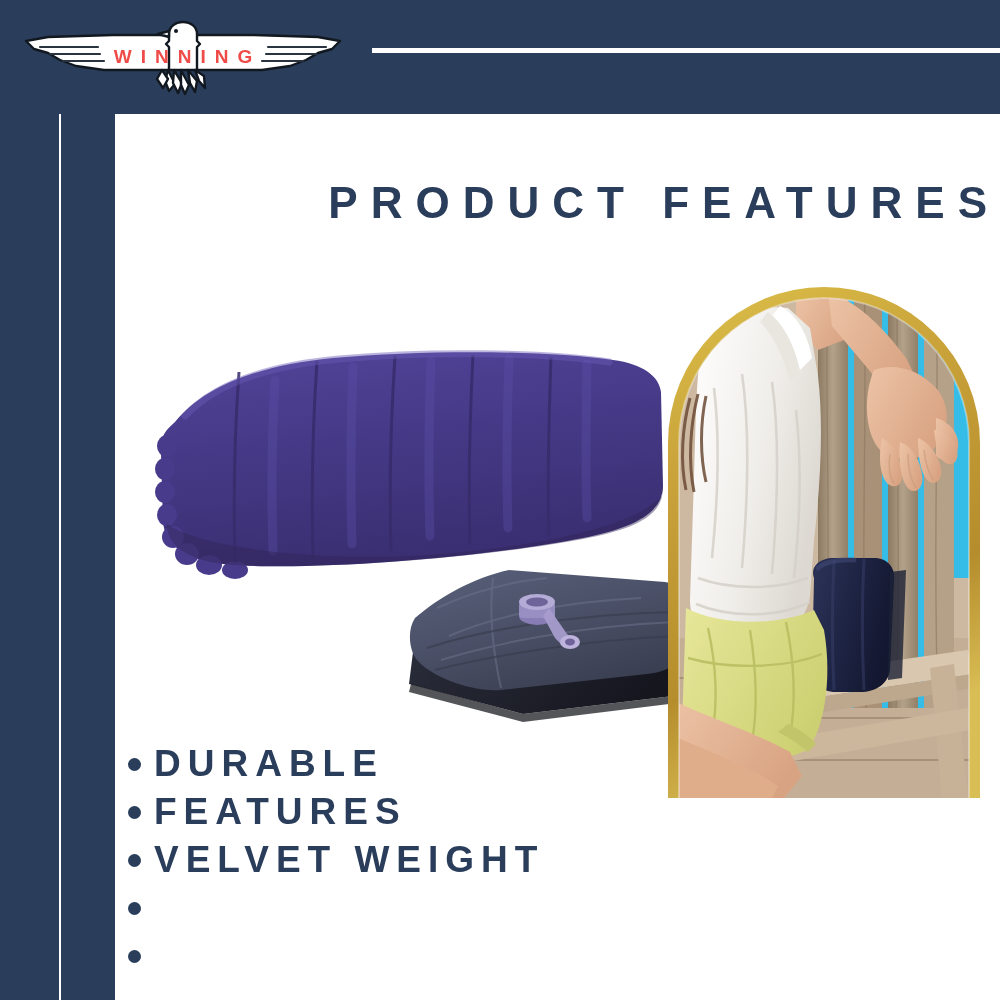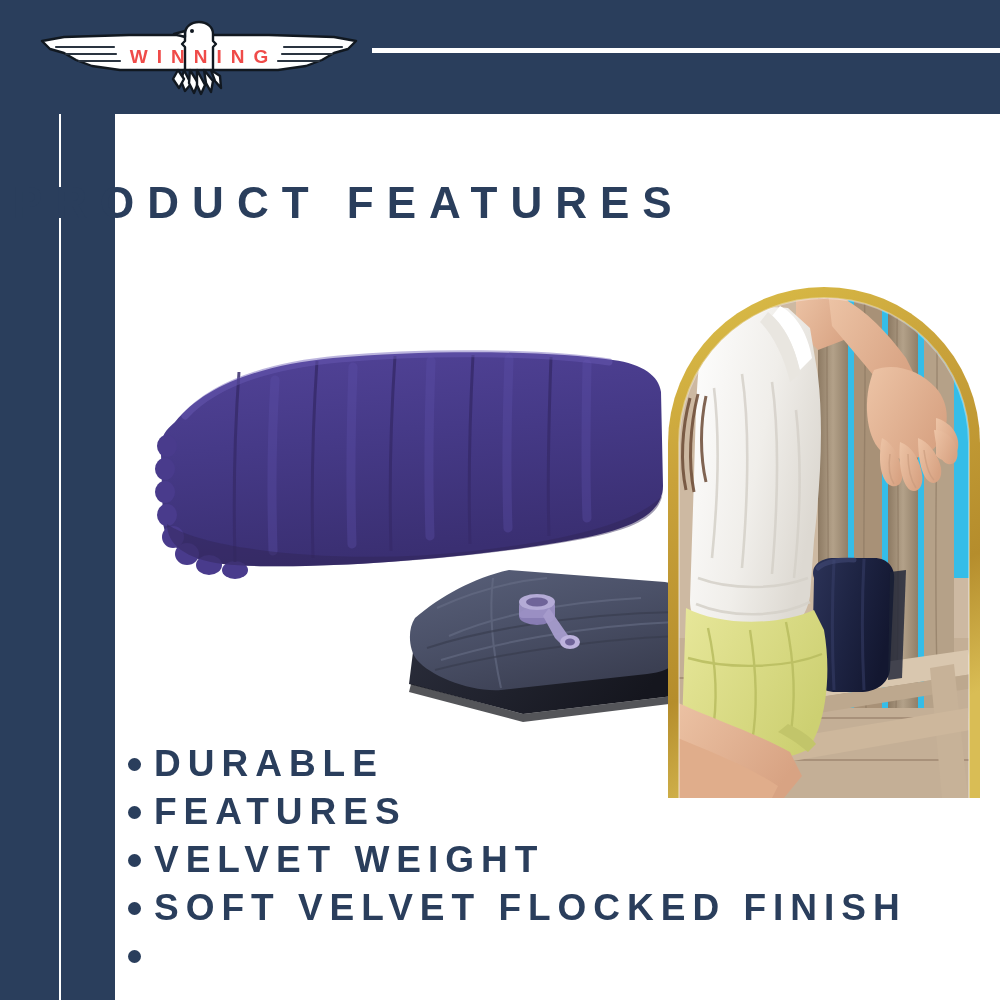--- a/index.html
+++ b/index.html
@@ -48,21 +48,21 @@
     left: 115px;
     top: 114px;
     width: 885px;
     height: 886px;
     background: #ffffff;
   }
 
   
   .logo {
     position: absolute;
-    left: 34px;
+    left: 18px;
     top: 13px;
     width: 330px;
     height: 84px;
   }
   .logo svg { display: block; width: 330px; height: 84px; }
   .logo-word {
     position: absolute;
     left: 0; right: 0;
     top: 33px;
     text-align: center;
@@ -72,21 +72,21 @@
     color: #ef4b49;
     text-indent: 9px;
     pointer-events: none;
   }
 
   
   .title {
     position: absolute;
     left: 0; right: 0;
     top: 178px;
-    text-align: left;
+    text-align: right;
     font-size: 44px;
     font-weight: 700;
     letter-spacing: 13px;
     color: #2a3e5c;
     text-indent: 13px;
     white-space: nowrap;
   }
 
   
   .features {
@@ -456,20 +456,19 @@
     <li>
       <span class="bullet-dot"></span>
       <span>FEATURES</span>
     </li>
     <li>
       <span class="bullet-dot"></span>
       <span>VELVET WEIGHT</span>
     </li>
     <li>
       <span class="bullet-dot"></span>
-      <span>SOFT VELVET FLOCKED FINISH</span>
     </li>
     <li>
       <span class="bullet-dot"></span>
     </li>
   </ul>
 
 </div>
 
 </body></html>

